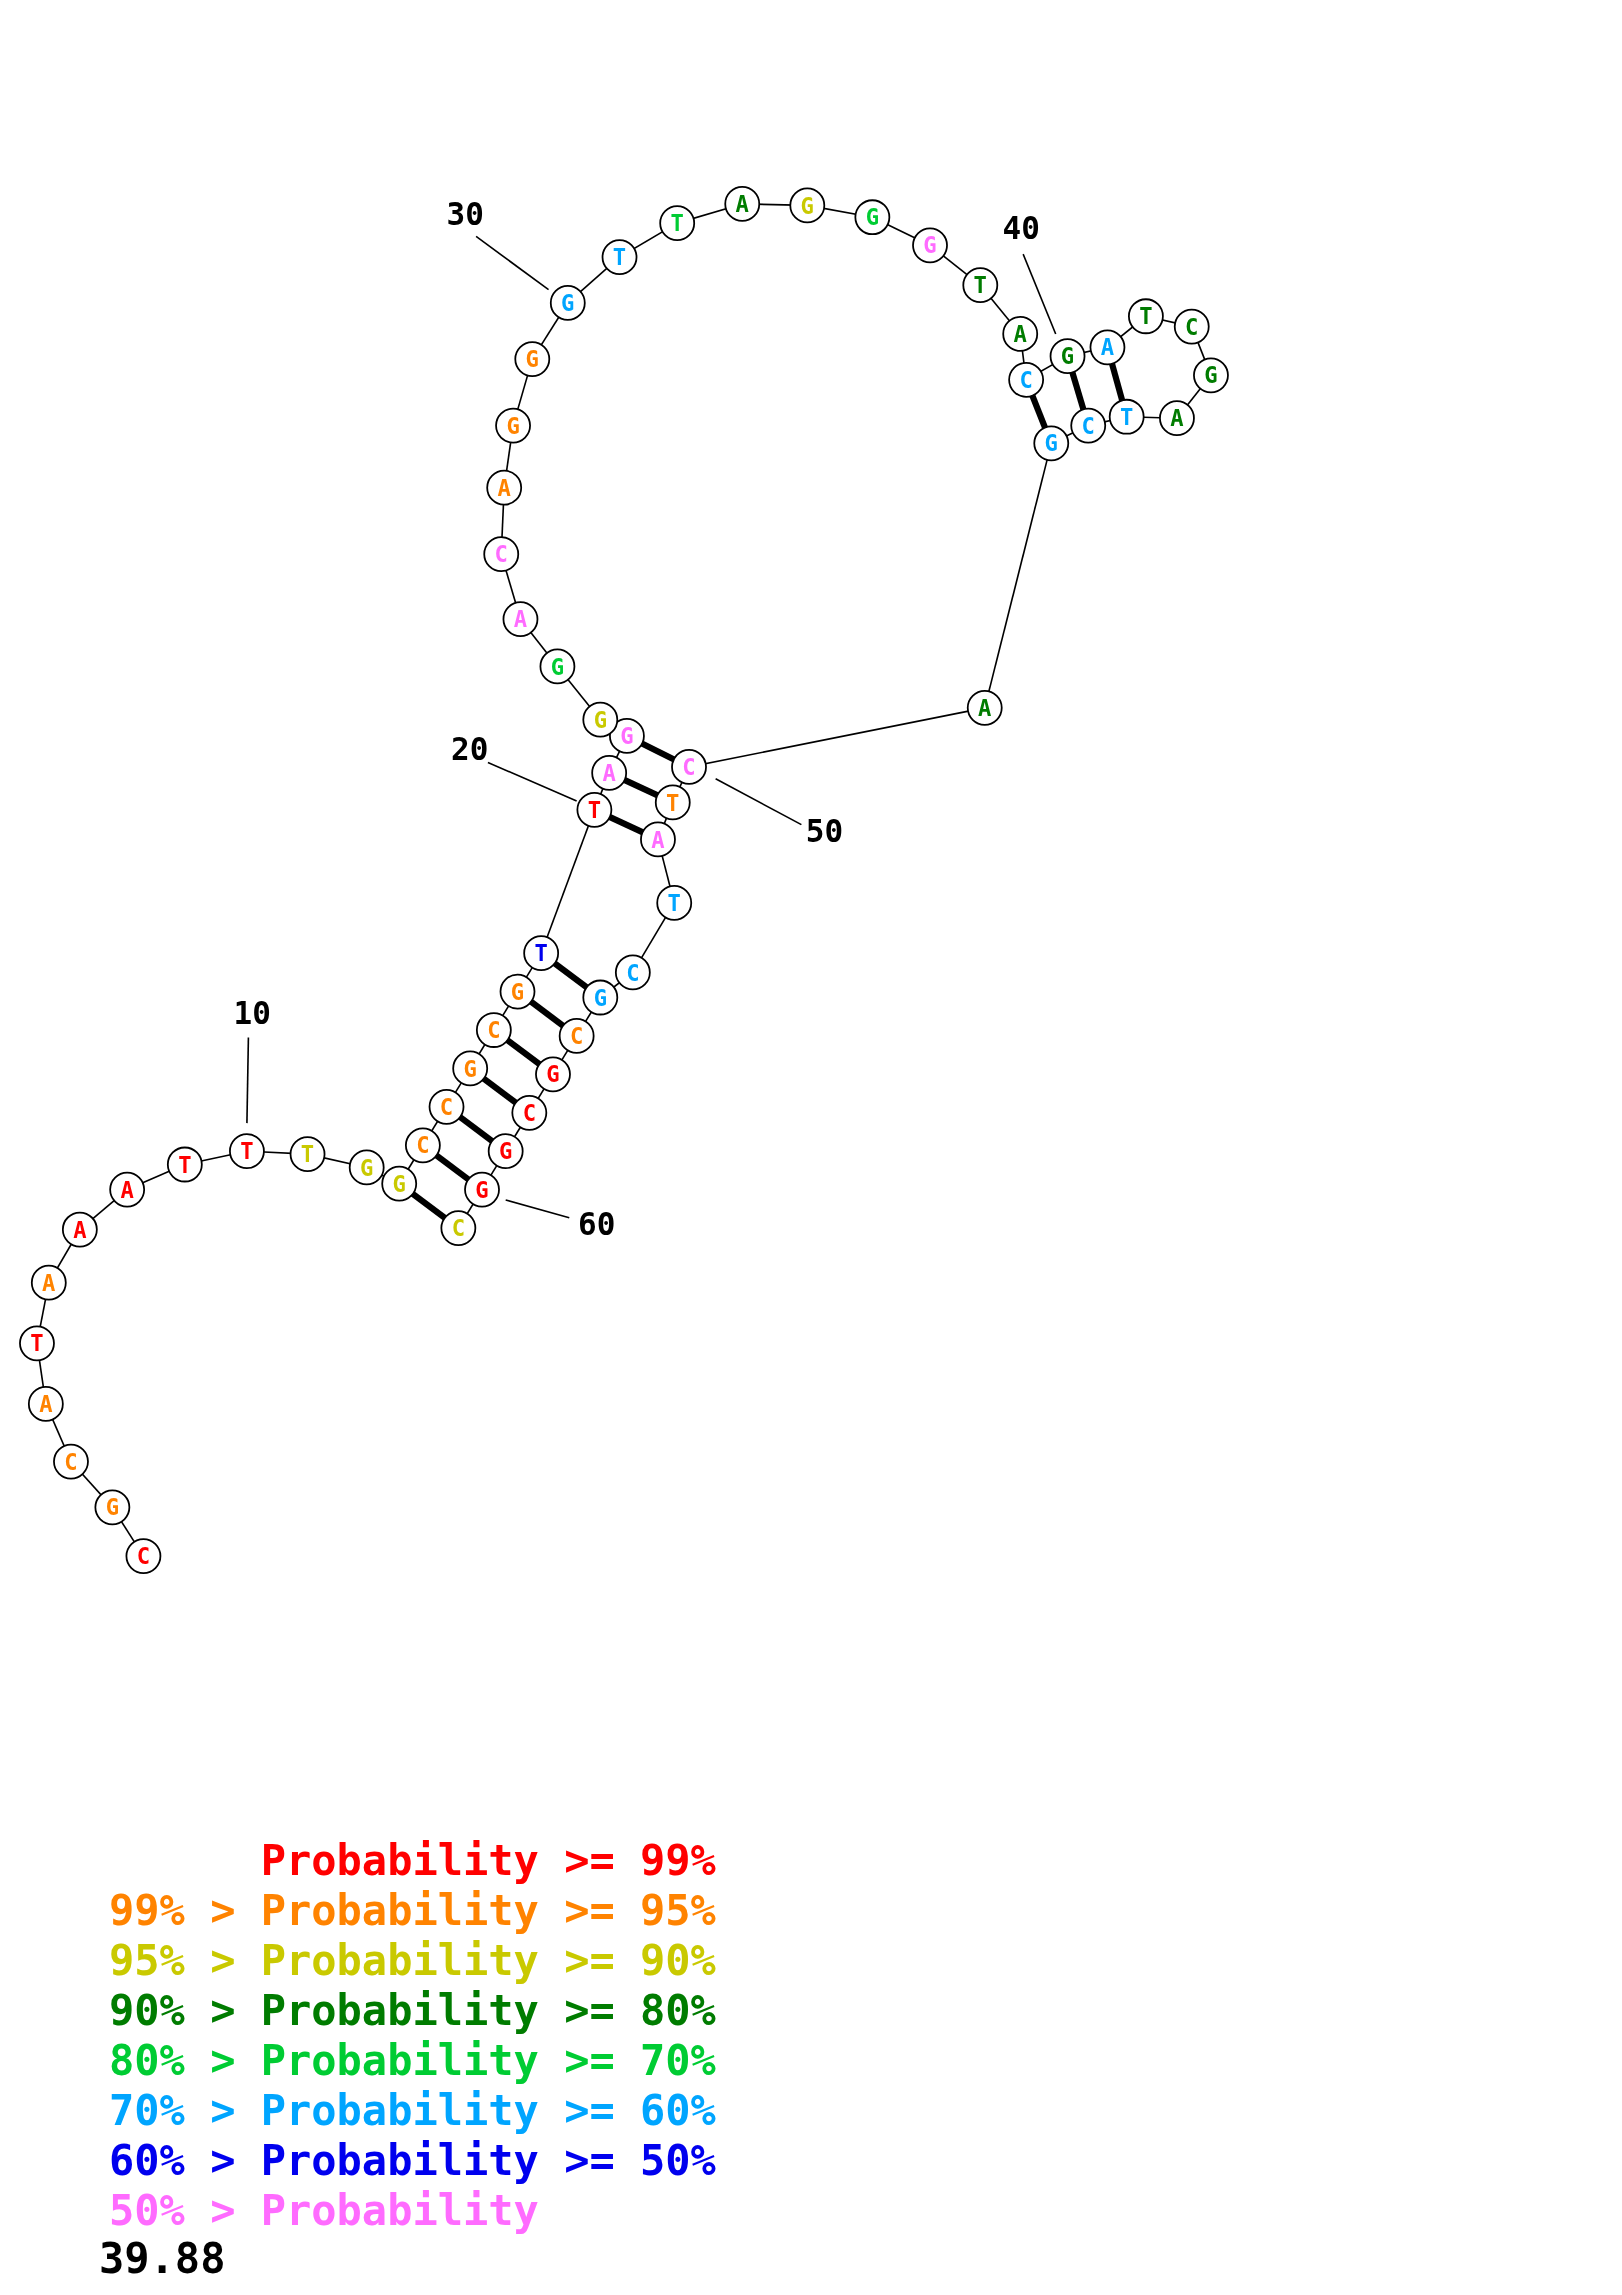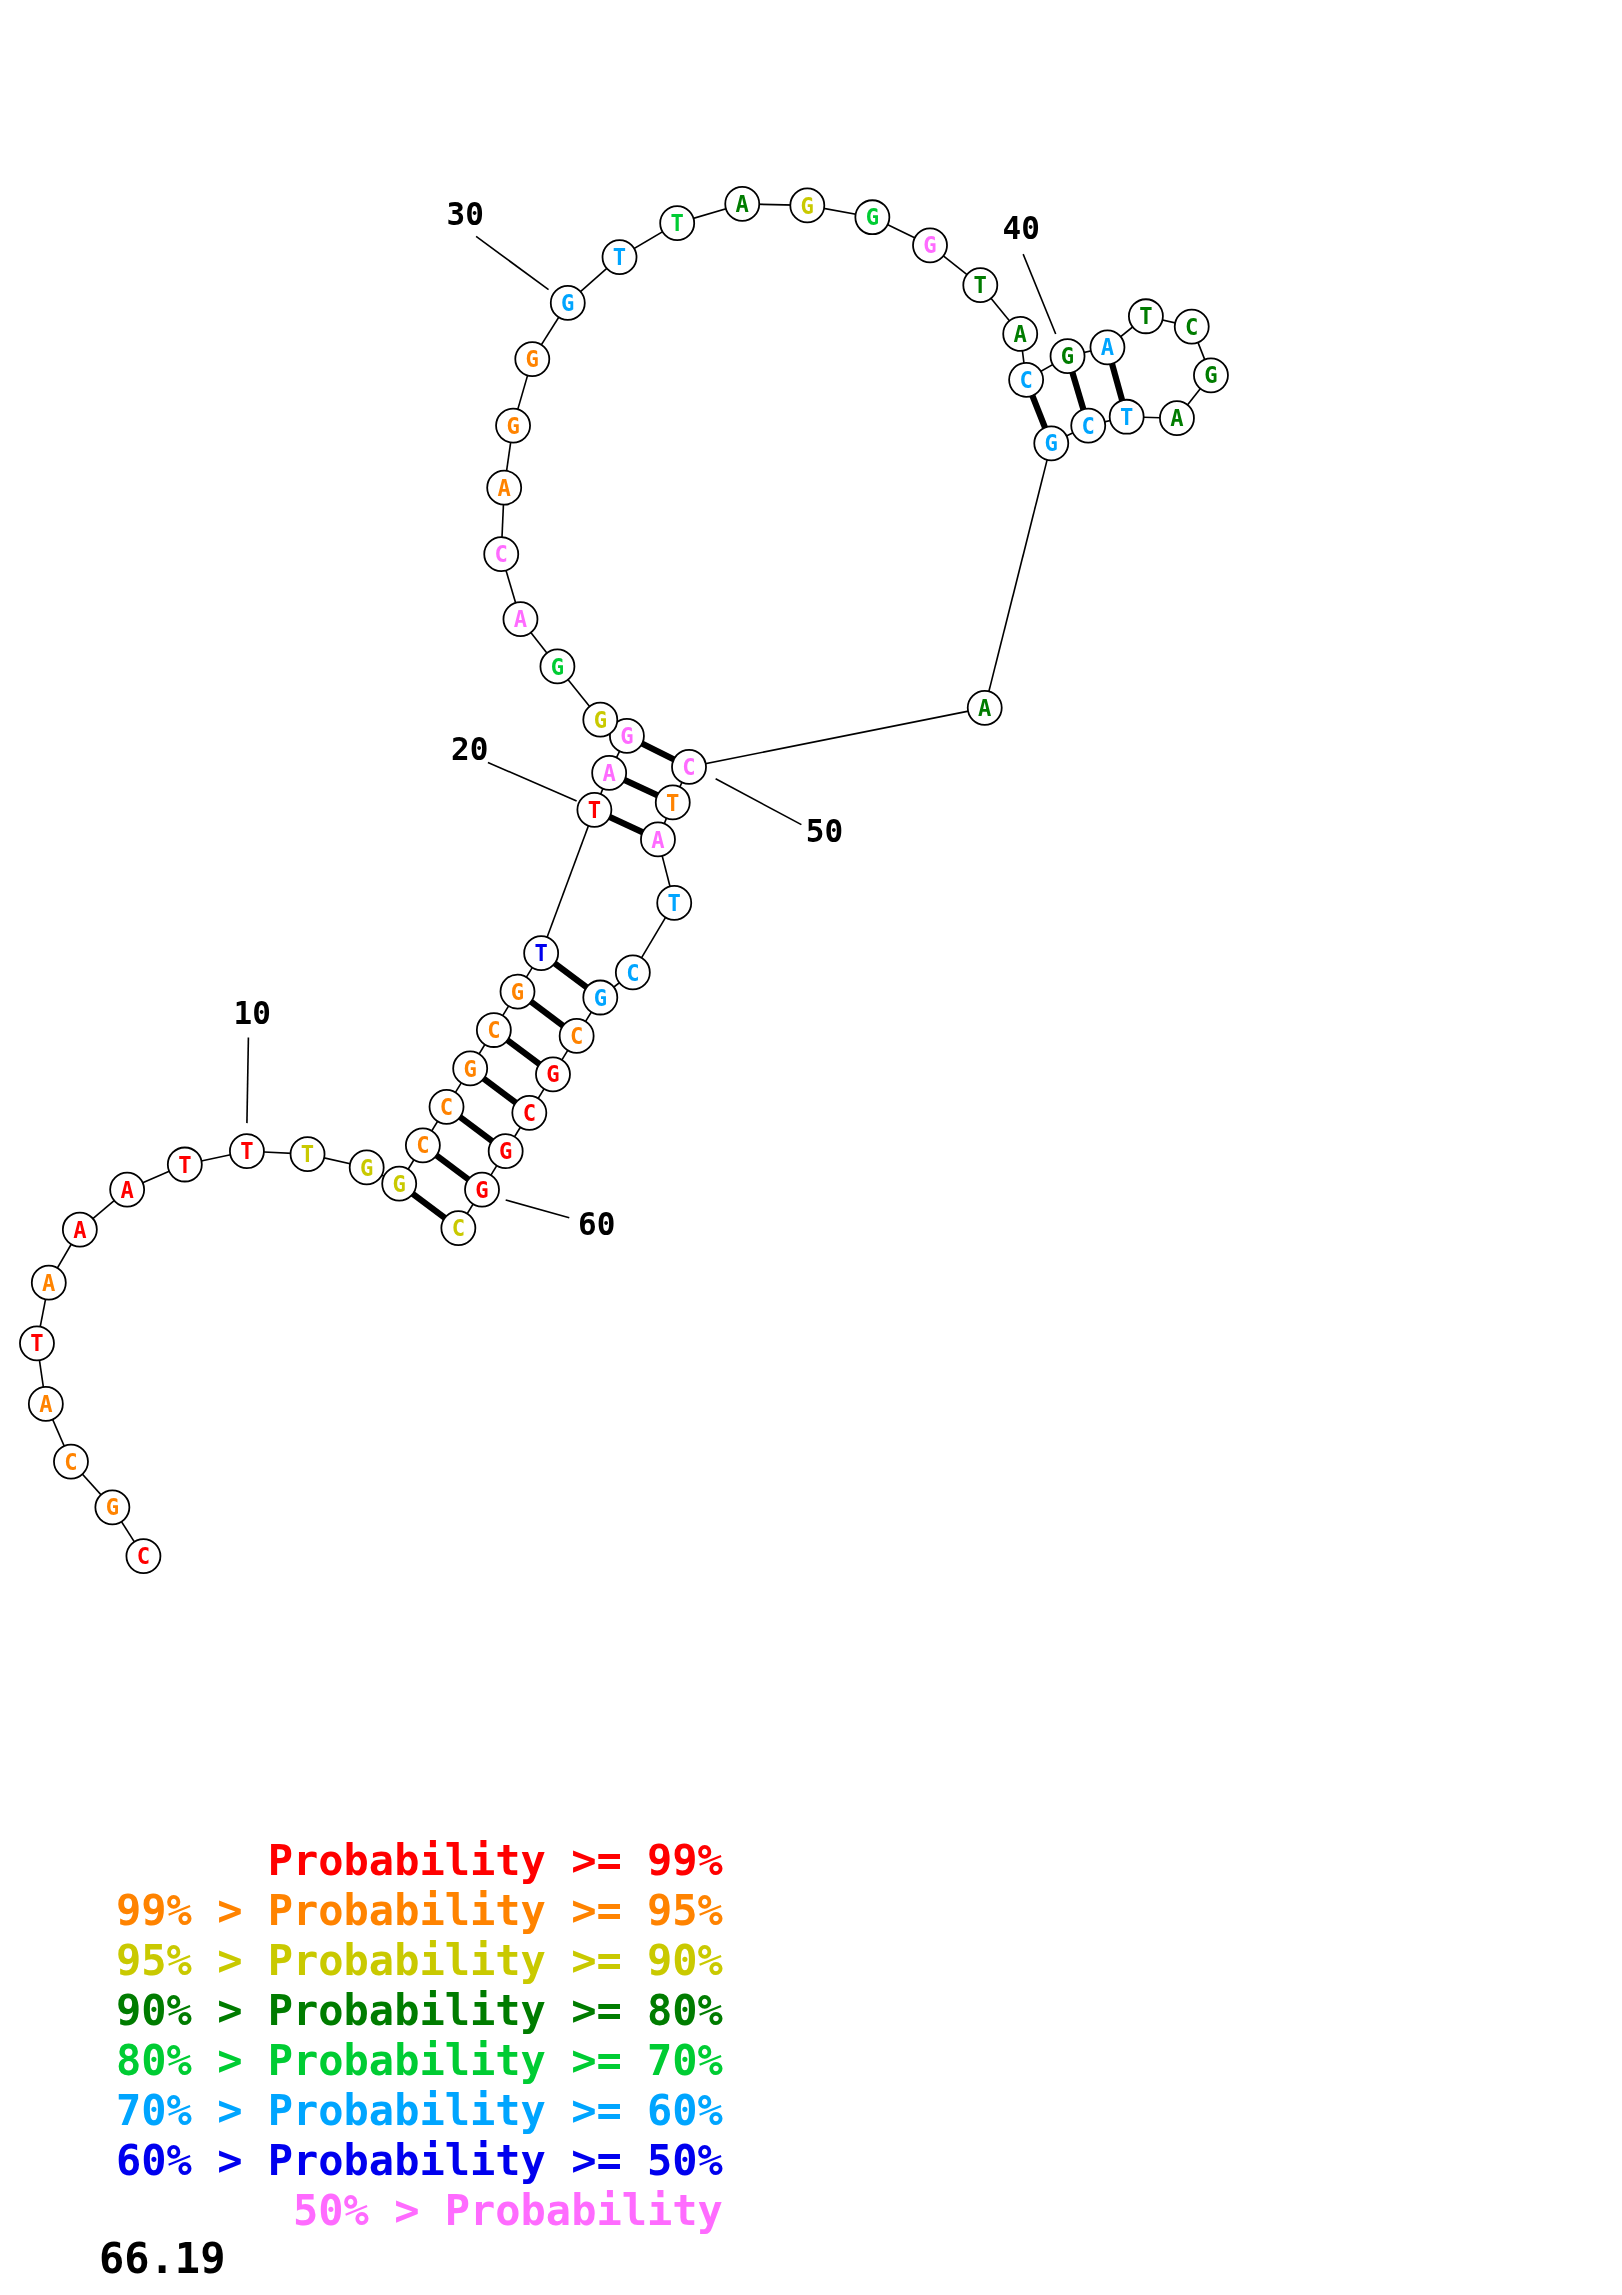--- a/index.html
+++ b/index.html
@@ -8,23 +8,23 @@
     font-family:"DejaVu Sans Mono", monospace;overflow:hidden;
   }
   #plot{position:absolute;left:0;top:0;}
   .backbone{stroke:#000;stroke-width:1.1;fill:none;}
   .bond{stroke:#000;stroke-width:4.2;}
   .nt-circle{fill:#fff;stroke:#000;stroke-width:1.2;}
   .base{font-family:"DejaVu Sans Mono",monospace;font-weight:bold;font-size:15px;text-anchor:middle;}
   .pos-label{font-family:"DejaVu Sans Mono",monospace;font-weight:bold;font-size:21px;fill:#000;}
   .pointer{stroke:#000;stroke-width:1.1;}
   .legend{
-    position:absolute;left:116px;top:1836px;
+    position:absolute;left:109px;top:1836px;
     font-family:"DejaVu Sans Mono",monospace;font-weight:bold;
-    font-size:42px;line-height:50px;white-space:pre;text-align:right;
+    font-size:42px;line-height:50px;white-space:pre;
   }
   .legend-row{white-space:pre;}
   .score{
     position:absolute;left:99px;top:2234px;
     font-family:"DejaVu Sans Mono",monospace;font-weight:bold;
     font-size:42px;color:#000;
   }
 </style>
 </head>
 <body>
@@ -234,14 +234,14 @@
     <line x1="692" y1="172" x2="714" y2="226" class="pointer"></line>
     <text x="678" y="162" class="pos-label">40</text>
     <line x1="542" y1="558" x2="484" y2="527" class="pointer"></line>
     <text x="545" y="570" class="pos-label">50</text>
     <line x1="385" y1="824" x2="342" y2="812" class="pointer"></line>
     <text x="391" y="836" class="pos-label">60</text>
   </svg>
 
 <div class="legend" id="legend"><div class="legend-row" style="color: rgb(255, 0, 0);">      Probability &gt;= 99%</div><div class="legend-row" style="color: rgb(255, 131, 0);">99% &gt; Probability &gt;= 95%</div><div class="legend-row" style="color: rgb(201, 201, 0);">95% &gt; Probability &gt;= 90%</div><div class="legend-row" style="color: rgb(0, 124, 0);">90% &gt; Probability &gt;= 80%</div><div class="legend-row" style="color: rgb(0, 204, 51);">80% &gt; Probability &gt;= 70%</div><div class="legend-row" style="color: rgb(0, 165, 255);">70% &gt; Probability &gt;= 60%</div><div class="legend-row" style="color: rgb(0, 0, 238);">60% &gt; Probability &gt;= 50%</div><div class="legend-row" style="color: rgb(255, 107, 255);">50% &gt; Probability</div></div>
 
-<div class="score">66.19</div>
+<div class="score">39.88</div>
 
 
 </body></html>

